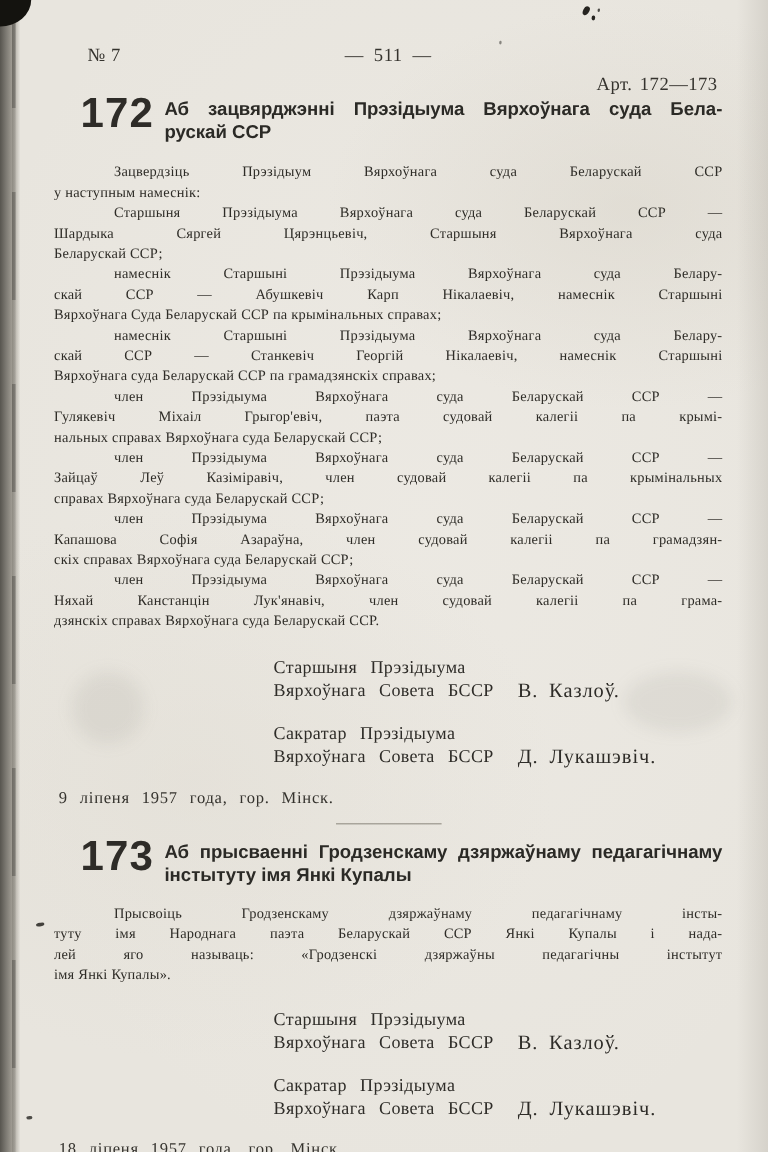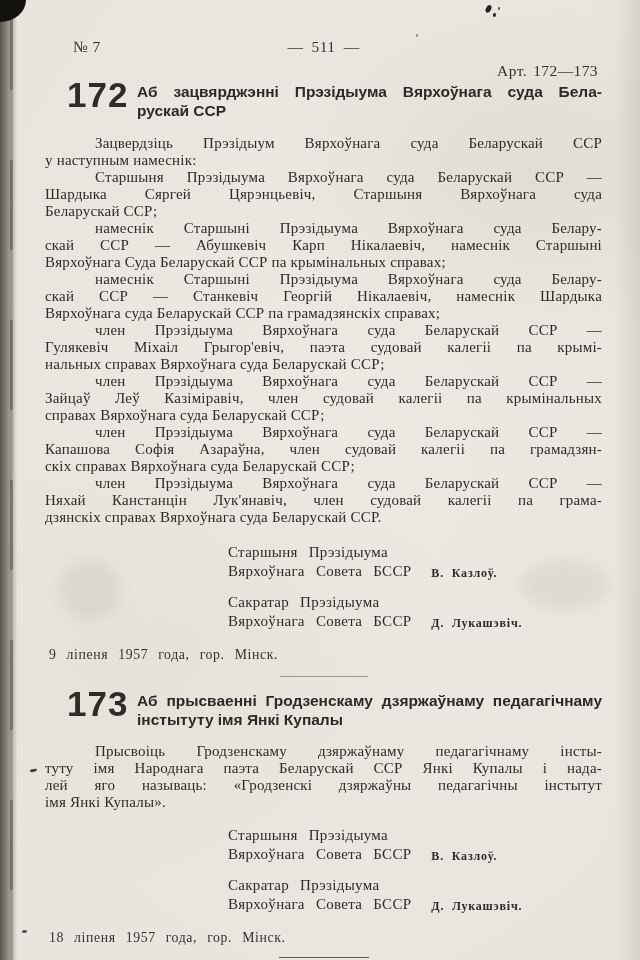--- a/index.html
+++ b/index.html
@@ -43,28 +43,28 @@
   .art-head{display:flex;align-items:flex-start;margin-top:24px;}
   .art-num{font-family:"Liberation Sans", sans-serif;font-weight:bold;font-size:35px;
     line-height:26px;margin-left:22px;width:50px;letter-spacing:1px;flex:none;}
   .art-title{flex:1;margin-left:20px;font-family:"Liberation Sans", sans-serif;
     font-weight:bold;font-size:15.5px;line-height:19px;color:#2b2a26;}
   .tl{display:block;}
   .tl.jl{text-align:justify;text-align-last:justify;}
 
   .body-text{margin-top:15px;}
   .par{margin:0;}
-  .ln{display:block;font-size:15px;line-height:17px;letter-spacing:.2px;color:#2e2c27;}
+  .ln{display:block;font-size:12px;line-height:17px;letter-spacing:.2px;color:#2e2c27;}
   .jl{text-align:justify;text-align-last:justify;}
   .ind{text-indent:50px;}
 
   .sig{display:flex;align-items:flex-end;margin-left:183px;margin-top:12px;}
   .sig-roles{text-align:left;font-size:15px;line-height:19px;word-spacing:7px;letter-spacing:.3px;}
   .sig-roles .role-l{display:block;}
-  .sig-name{font-weight:bold;font-size:12px;margin-left:20px;letter-spacing:.8px;
+  .sig-name{font-weight:normal;font-size:17px;margin-left:20px;letter-spacing:.8px;
     word-spacing:4px;padding-bottom:0;margin-top:28px;}
 
   .date-line{margin-top:16px;margin-left:4px;font-size:13.8px;letter-spacing:.6px;word-spacing:6px;color:#34322d;}
 
   .rule{height:1px;margin:13px auto 0;}
   .rule-mid{width:88px;background:#9a968c;}
   .rule-end{width:90px;background:#5c5952;margin-top:11px;}
 
   .sec-173 .art-head{margin-top:14px;}
   .sec-173 .body-text{margin-top:14px;}
@@ -106,21 +106,21 @@
           <span class="ln jl">Шардыка Сяргей Цярэнцьевіч, Старшыня Вярхоўнага суда</span>
           <span class="ln">Беларускай ССР;</span>
         </div>
         <div class="par">
           <span class="ln jl ind">намеснік Старшыні Прэзідыума Вярхоўнага суда Белару-</span>
           <span class="ln jl">скай ССР — Абушкевіч Карп Нікалаевіч, намеснік Старшыні</span>
           <span class="ln">Вярхоўнага Суда Беларускай ССР па крымінальных справах;</span>
         </div>
         <div class="par">
           <span class="ln jl ind">намеснік Старшыні Прэзідыума Вярхоўнага суда Белару-</span>
-          <span class="ln jl">скай ССР — Станкевіч Георгій Нікалаевіч, намеснік Шардыка</span>
+          <span class="ln jl">скай ССР — Станкевіч Георгій Нікалаевіч, намеснік Старшыні</span>
           <span class="ln">Вярхоўнага суда Беларускай ССР па грамадзянскіх справах;</span>
         </div>
         <div class="par">
           <span class="ln jl ind">член Прэзідыума Вярхоўнага суда Беларускай ССР —</span>
           <span class="ln jl">Гулякевіч Міхаіл Грыгор'евіч, паэта судовай калегіі па крымі-</span>
           <span class="ln">нальных справах Вярхоўнага суда Беларускай ССР;</span>
         </div>
         <div class="par">
           <span class="ln jl ind">член Прэзідыума Вярхоўнага суда Беларускай ССР —</span>
           <span class="ln jl">Зайцаў Леў Казіміравіч, член судовай калегіі па крымінальных</span>

